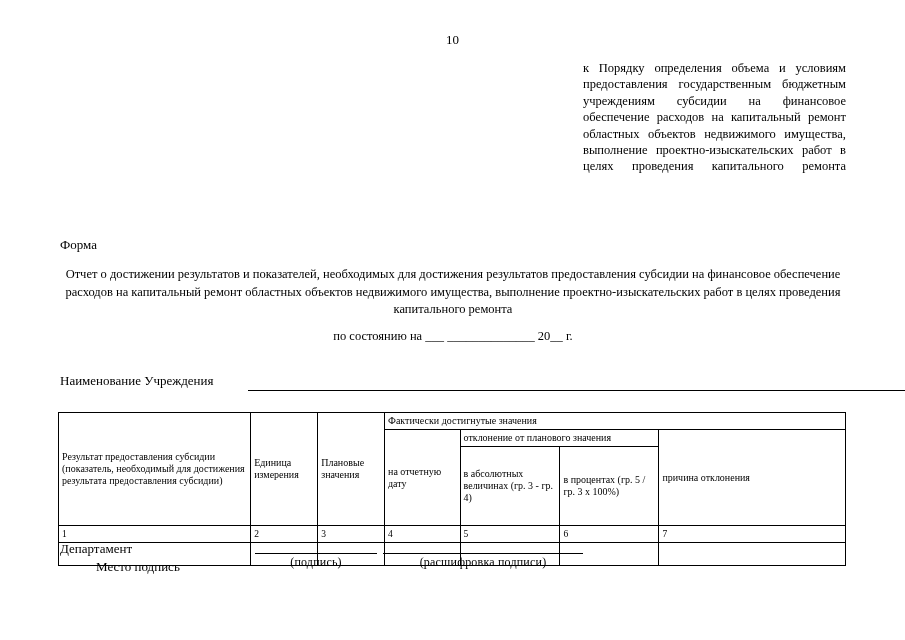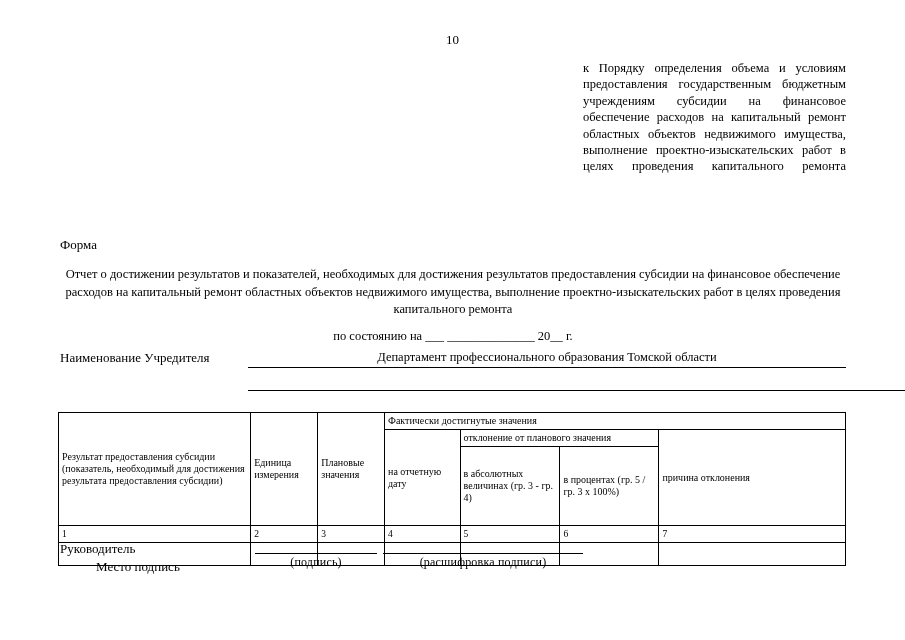--- a/index.html
+++ b/index.html
@@ -158,27 +158,23 @@
   <div class="appendix-block">
     <div class="appendix-body">к Порядку определения объема и условиям предоставления государственным бюджетным учреждениям субсидии на финансовое обеспечение расходов на капитальный ремонт областных объектов недвижимого имущества, выполнение проектно-изыскательских работ в целях проведения капитального ремонта</div>
   </div>
 
   <div class="form-label">Форма</div>
 
   <div class="doc-title">Отчет о достижении результатов и показателей, необходимых для достижения результатов предоставления субсидии на финансовое обеспечение расходов на капитальный ремонт областных объектов недвижимого имущества, выполнение проектно-изыскательских работ в целях проведения капитального ремонта</div>
 
   <div class="as-of-line">по состоянию на ___ ______________ 20__ г.</div>
 
-  <div class="field-row" style="left:60px; top:350px; width:786px; height:20px;">
-    <span class="field-name">Наименование Учредителя</span>
-    <span class="field-line" style="left:188px; top:17px; width:598px;"></span>
-    <span class="field-value" style="left:188px; top:0px; width:598px;">Департамент профессионального образования Томской области</span>
-  </div>
 
   <div class="field-row" style="left:60px; top:373px; width:786px; height:20px;">
+    <span class="field-name">Наименование Учреждения</span>
     <span class="field-line" style="left:188px; top:17px; width:658px;"></span>
     <span class="field-value" style="left:188px; top:0px; width:658px;"></span>
   </div>
 
   <table class="main-table">
     <tbody>
       <tr>
         <td class="col1" rowspan="3">Результат предоставления субсидии (показатель, необходимый для достижения результата предоставления субсидии)</td>
         <td class="col2" rowspan="3">Единица измерения</td>
         <td class="col3" rowspan="3">Плановые значения</td>
@@ -208,21 +204,21 @@
         <td class="col3"></td>
         <td class="col4"></td>
         <td class="col5"></td>
         <td class="col6"></td>
         <td class="col7"></td>
       </tr>
     </tbody>
   </table>
 
   <div class="signature-area">
-    <span class="ruk">Руководитель</span>
+    <span class="ruk">Департамент</span>
     <span class="seal">Место подпись</span>
     <span class="sig-line" style="left:195px; top:12px; width:122px;"></span>
     <span class="sig-caption" style="left:195px; top:14px; width:122px;">(подпись)</span>
     <span class="sig-line" style="left:323px; top:12px; width:200px;"></span>
     <span class="sig-caption" style="left:323px; top:14px; width:200px;">(расшифровка подписи)</span>
   </div>
 
 </div>
 
 </body></html>

